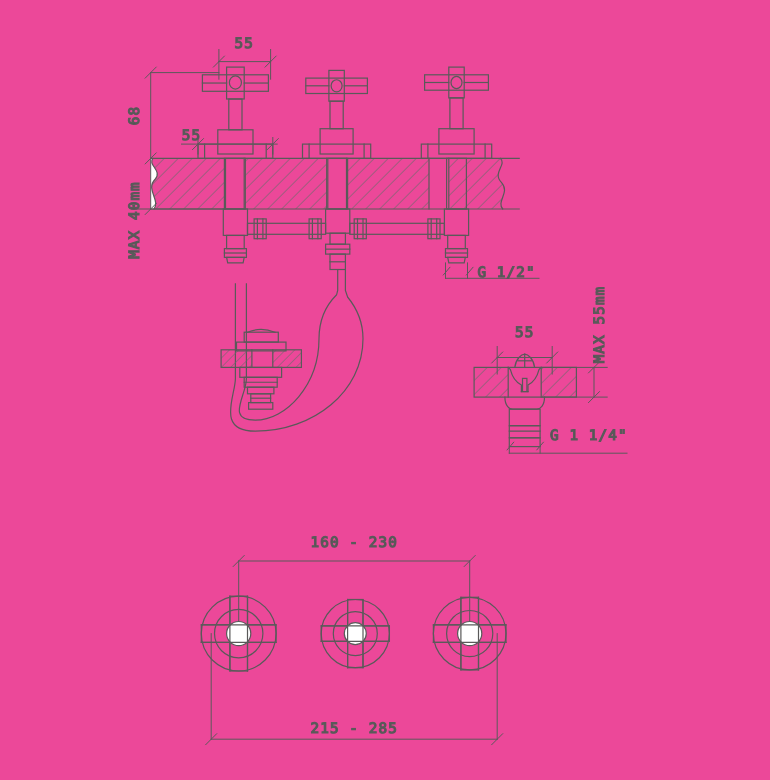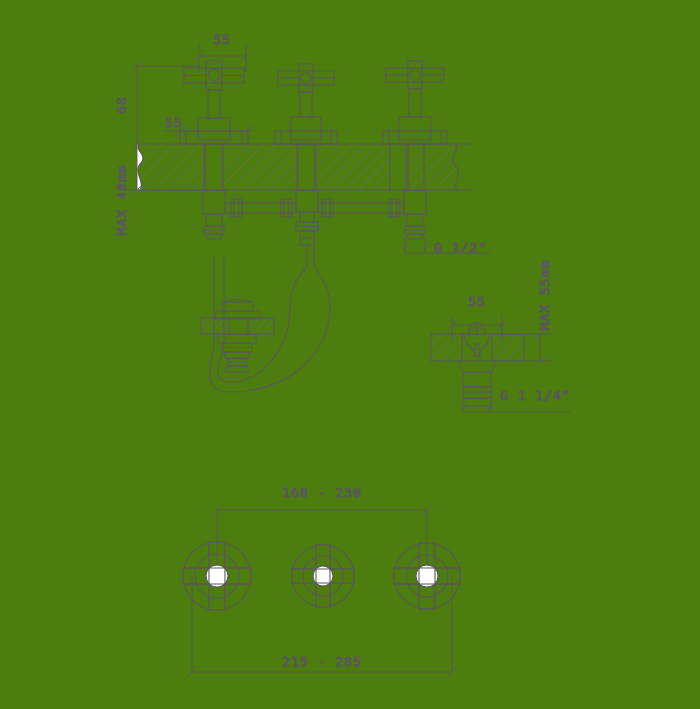--- a/index.html
+++ b/index.html
@@ -1,17 +1,17 @@
 <!DOCTYPE html>
 <html><head>
 <meta charset="utf-8">
 <style>
   html,body{margin:0;padding:0;background:#ffffff;}
   body{width:700px;height:709px;overflow:hidden;font-family:"DejaVu Sans Mono",monospace;}
-  #sheet{position:relative;width:700px;height:709px;background:#4d7c0f;}
+  #sheet{position:relative;width:700px;height:709px;background:#ec4899;}
   svg{display:block;}
   .dimtext{font-family:"DejaVu Sans Mono",monospace;font-size:13px;fill:#4a4a4a;letter-spacing:1px;}
 </style>
 </head>
 <body>
 
 <div id="sheet">
 <svg width="700" height="709" viewBox="0 0 700 709">
   <defs>
     <pattern id="hatch" width="9" height="9" patternTransform="rotate(45)" patternUnits="userSpaceOnUse">

